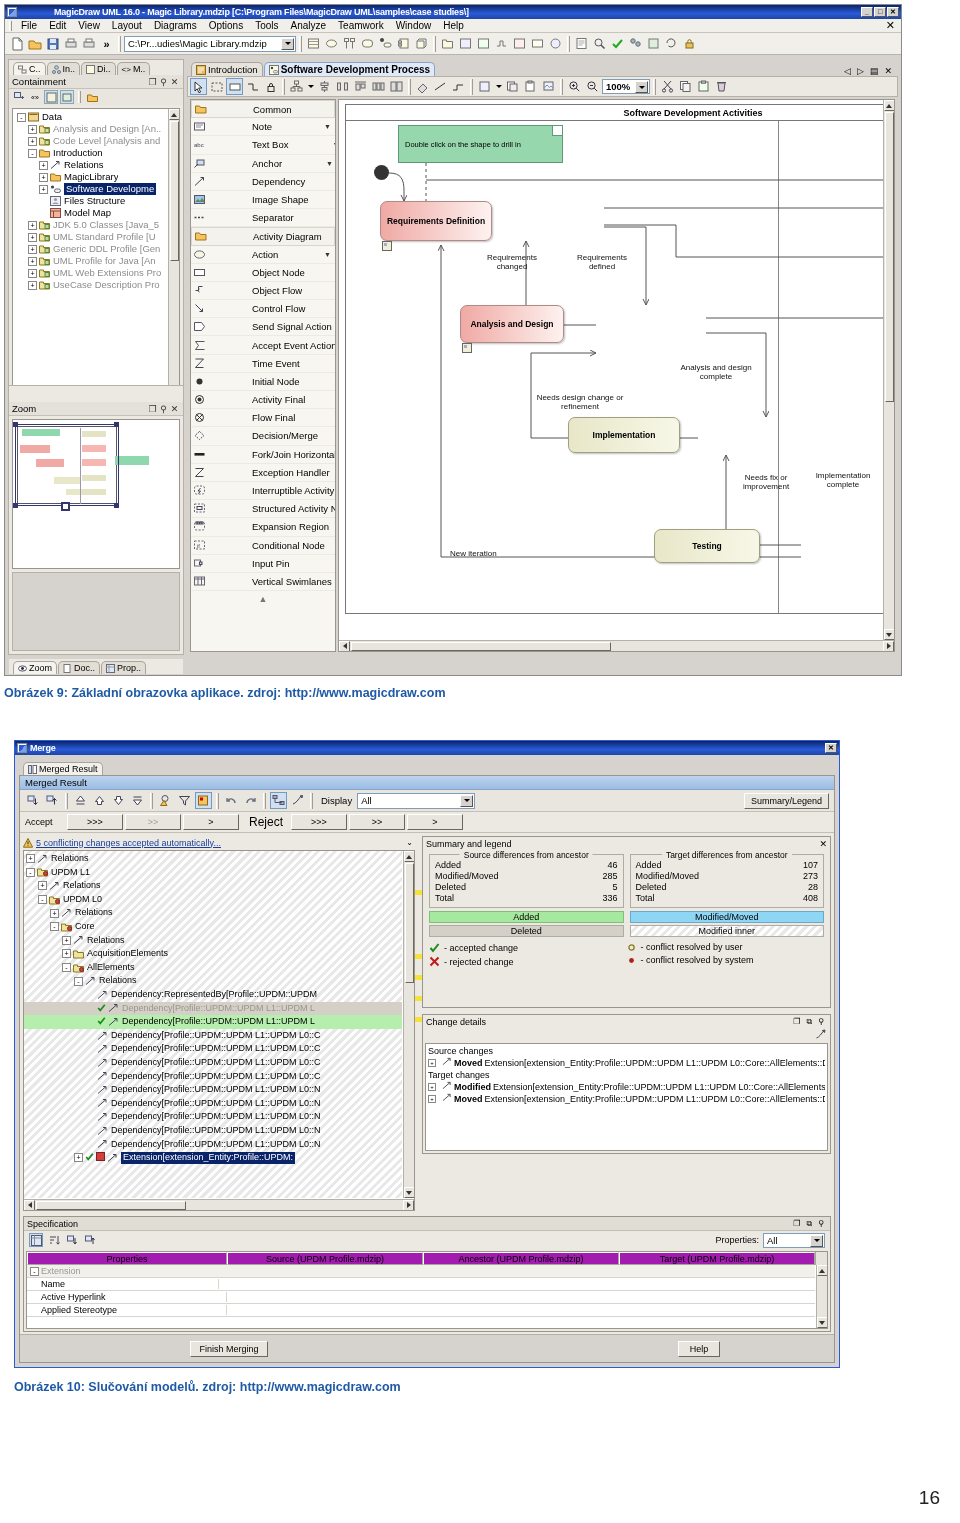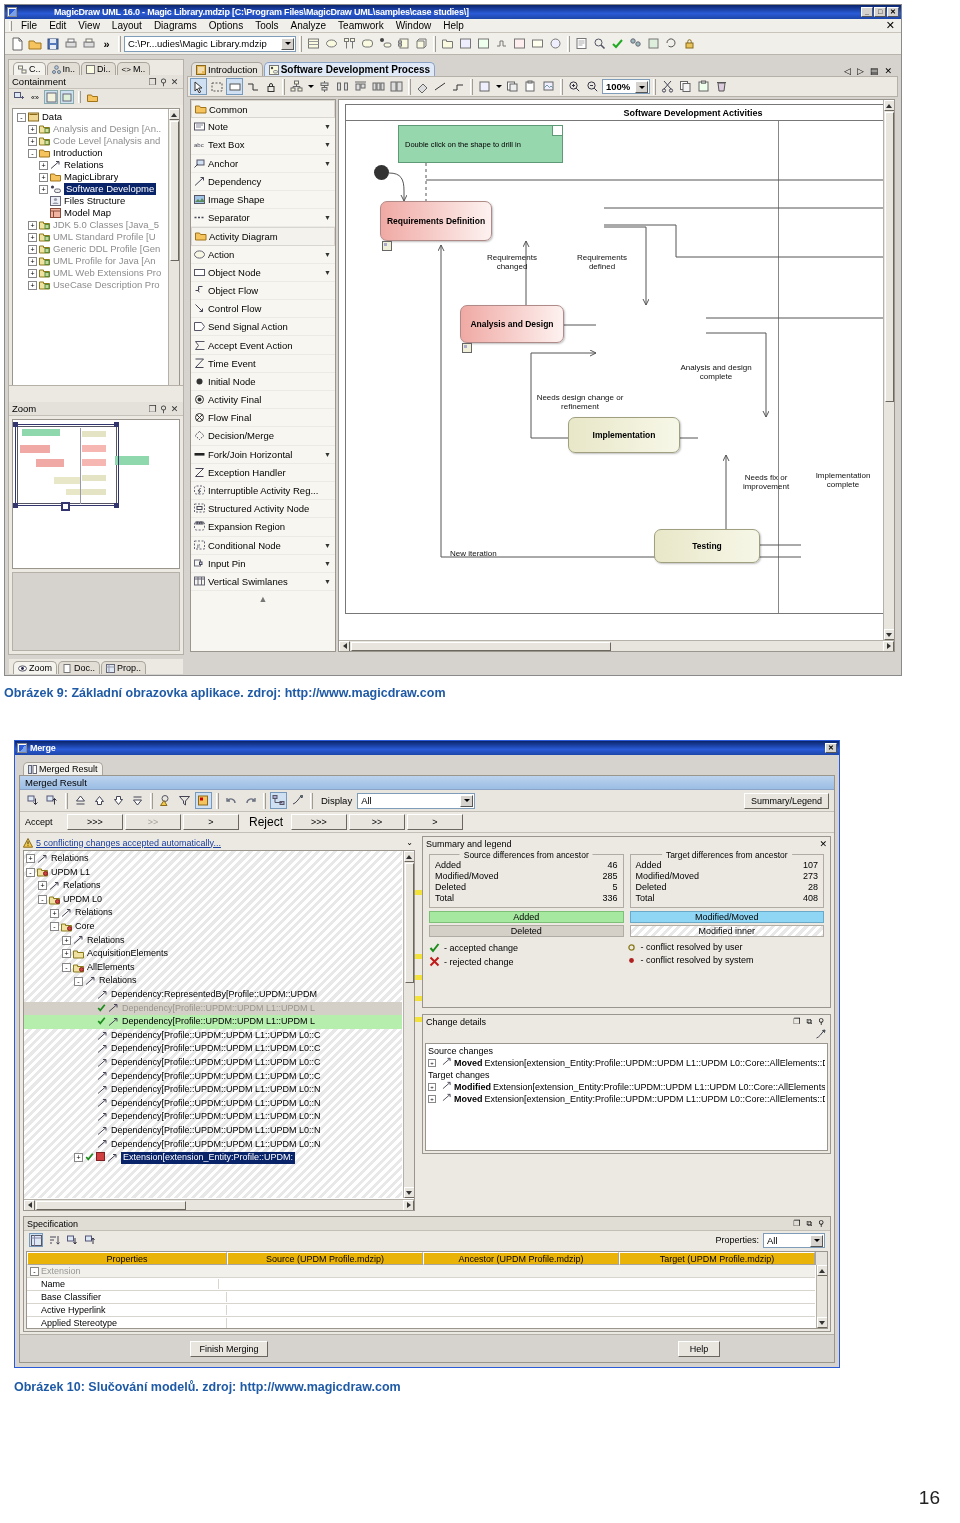--- a/index.html
+++ b/index.html
@@ -95,28 +95,28 @@
              display:flex; flex-direction:column; align-items:center; }
   .scrollh { height:11px; background:#e8e5de; border-top:1px solid #b5b1a9; }
   .sbtn { width:11px; height:11px; background:#e8e5de; border:1px solid #fff;
           border-right-color:#6b675f; border-bottom-color:#6b675f;
           display:flex;align-items:center;justify-content:center; }
   .arrow-up { width:0;height:0;border-left:3px solid transparent;border-right:3px solid transparent;border-bottom:4px solid #333;}
   .arrow-dn { width:0;height:0;border-left:3px solid transparent;border-right:3px solid transparent;border-top:4px solid #333;}
   .arrow-lf { width:0;height:0;border-top:3px solid transparent;border-bottom:3px solid transparent;border-right:4px solid #333;}
   .arrow-rt { width:0;height:0;border-top:3px solid transparent;border-bottom:3px solid transparent;border-left:4px solid #333;}
 
-  .tblhdr { background:#eab308; border:1px solid #fff; border-right-color:#a9a59d;
+  .tblhdr { background:#a21caf; border:1px solid #fff; border-right-color:#a9a59d;
             border-bottom-color:#a9a59d; font-size:9px; display:flex;
             align-items:center; justify-content:center; }
   .row { display:flex; font-size:9px; height:13px; align-items:center;
          border-bottom:1px solid #d8d5ce; }
 
   .palrow { display:flex; align-items:center; height:18.2px; font-size:9.5px;
-            padding-left:3px; border-bottom:1px solid #eceae4; white-space:nowrap; }
+            padding-left:3px; border-bottom:1px solid #eceae4; white-space:nowrap;gap:44px; }
   .palrow .pi { width:14px; flex:0 0 auto; display:flex; align-items:center; }
   .palrow .pv { margin-left:auto; margin-right:4px; }
   .palhdr { background:#f4f2ec; border:1px solid #d9d6cf; }
 </style>
 </head>
 <body>
 
 <div class="win" style="left:4px; top:4px; width:898px; height:672px; border-color:#8a8a8a; background:#d6d3ce;">
 
   <div class="titlebar" style="height:14px;gap:37px;">
@@ -1733,28 +1733,20 @@
               </div>
               <div class="row">
                 <div style="width:192px;padding-left:14px;border-right:1px solid #d8d5ce;">Name</div>
                 <div style="width:196px;padding-left:4px;border-right:1px solid #d8d5ce;"></div>
                 <div style="width:196px;padding-left:4px;border-right:1px solid #d8d5ce;"></div>
                 <div style="flex:1;padding-left:4px;display:flex;align-items:center;gap:3px;">
                   <span></span>
                 </div>
               </div>
               <div class="row">
-                <div style="width:200px;padding-left:14px;border-right:1px solid #d8d5ce;">Base Classifier</div>
-                <div style="width:196px;padding-left:4px;border-right:1px solid #d8d5ce;"></div>
-                <div style="width:196px;padding-left:4px;border-right:1px solid #d8d5ce;"></div>
-                <div style="flex:1;padding-left:4px;display:flex;align-items:center;gap:3px;">
-                  <span></span>
-                </div>
-              </div>
-              <div class="row">
                 <div style="width:200px;padding-left:14px;border-right:1px solid #d8d5ce;">Active Hyperlink</div>
                 <div style="width:196px;padding-left:4px;border-right:1px solid #d8d5ce;"></div>
                 <div style="width:196px;padding-left:4px;border-right:1px solid #d8d5ce;"></div>
                 <div style="flex:1;padding-left:4px;display:flex;align-items:center;gap:3px;">
                   <span></span>
                 </div>
               </div>
               <div class="row">
                 <div style="width:200px;padding-left:14px;border-right:1px solid #d8d5ce;">Applied Stereotype</div>
                 <div style="width:196px;padding-left:4px;border-right:1px solid #d8d5ce;"></div>

